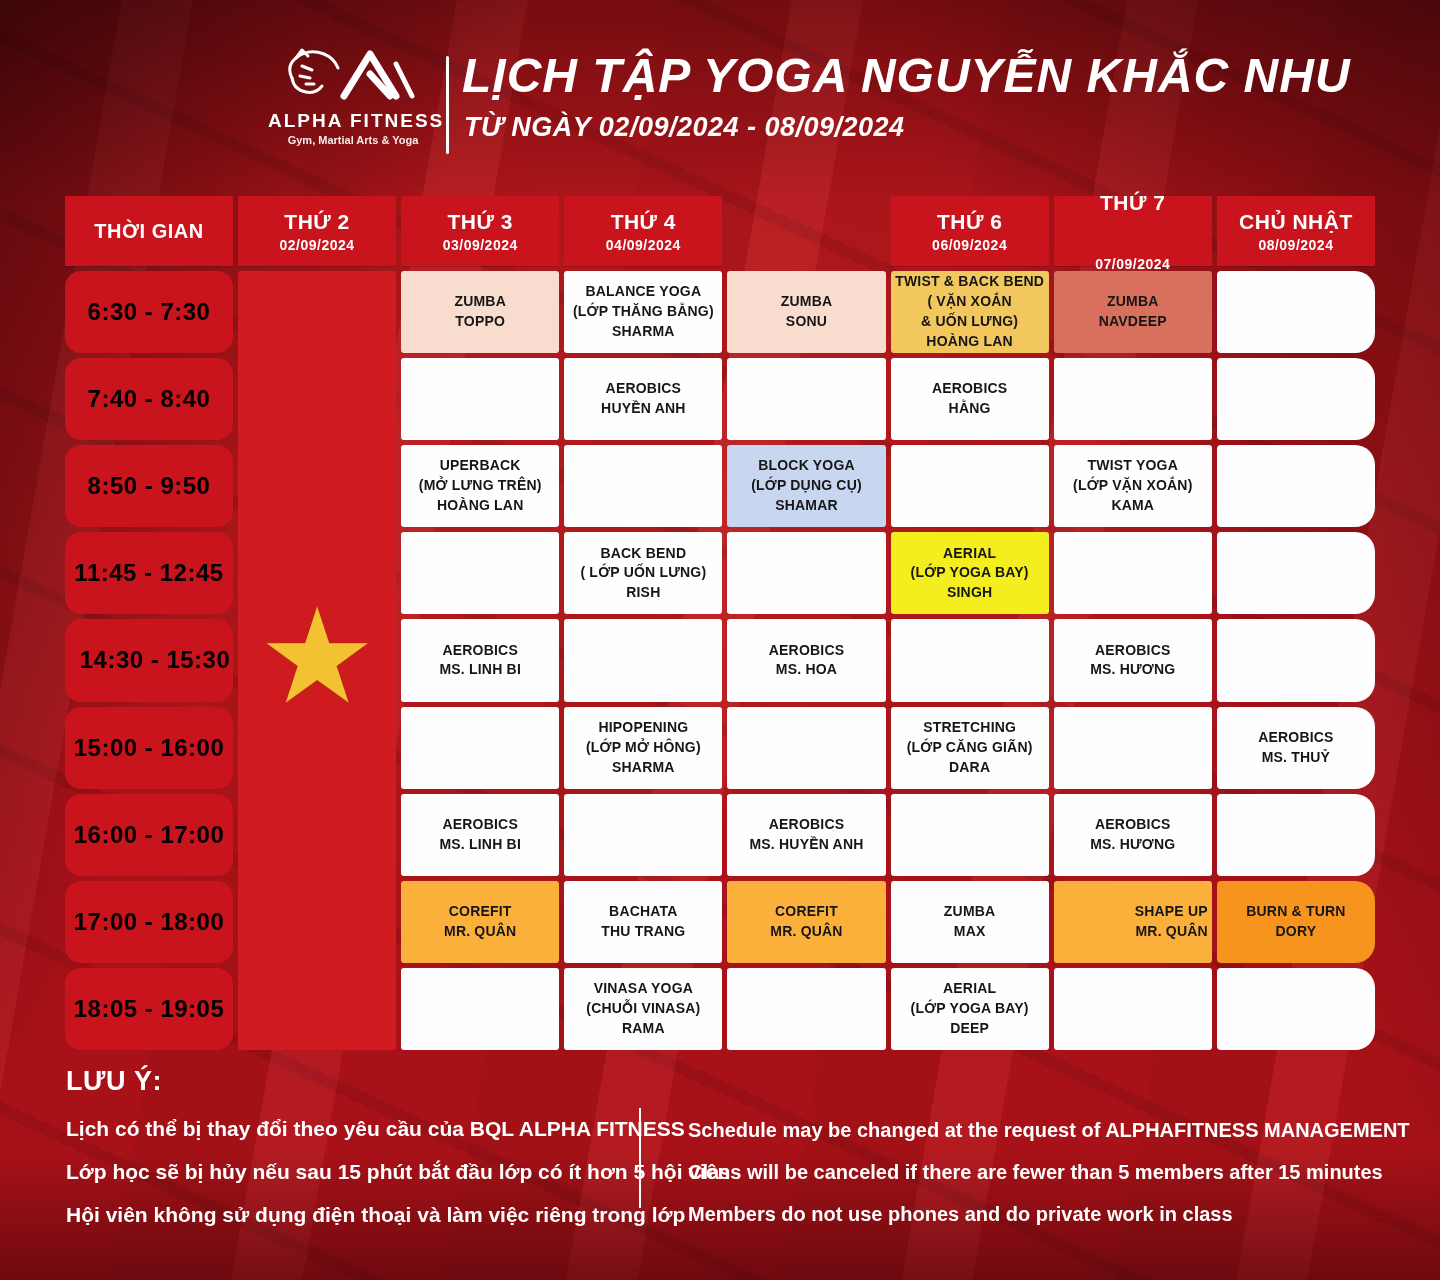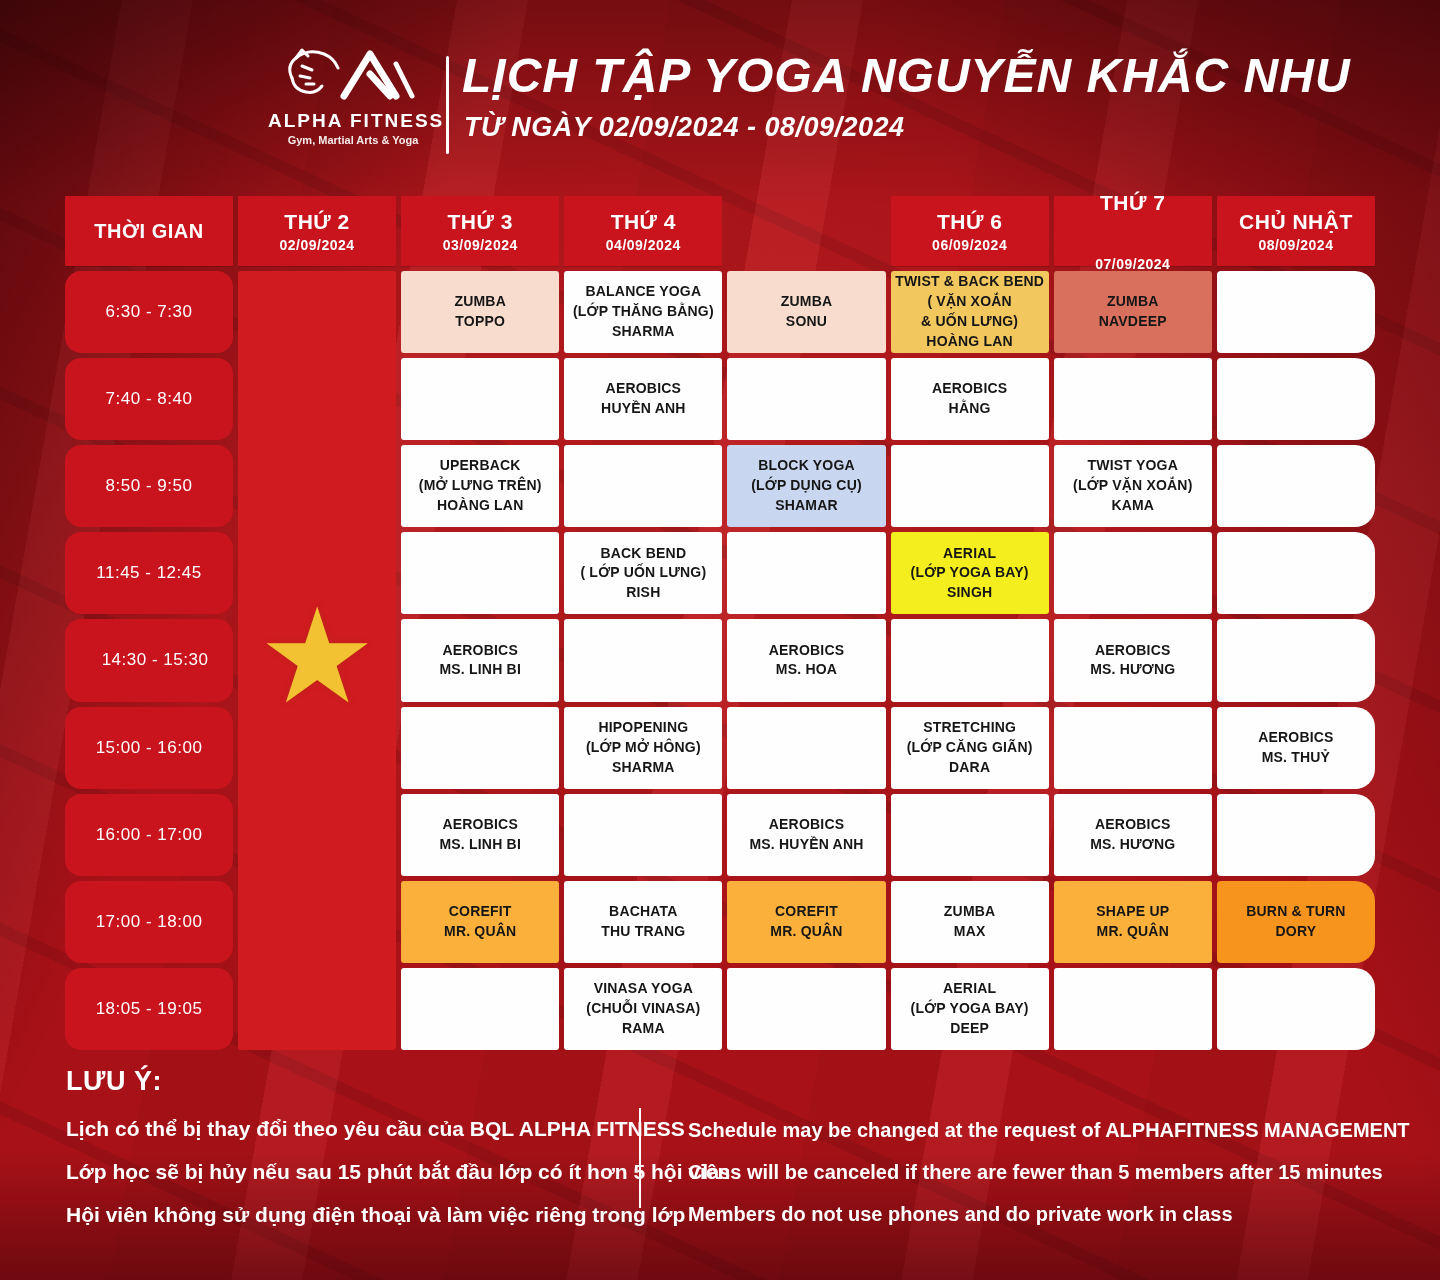--- a/index.html
+++ b/index.html
@@ -42,21 +42,21 @@
   }
   .hcell{
     background:#c9141d;border-radius:1px;color:#fff;
     display:flex;flex-direction:column;align-items:center;justify-content:center;
     font-weight:bold;box-shadow:0 1px 0 rgba(0,0,0,0.15);
   }
   .hcell.corner{font-size:20px;letter-spacing:.5px;}
   .day-label{font-size:21px;letter-spacing:.5px;}
   .day-date{font-size:14px;margin-top:3px;letter-spacing:.5px;}
   .time{
-    background:#c9141d;border-radius:16px;color:#ffffff;font-size:17px;font-weight:normal;
+    background:#c9141d;border-radius:16px;color:#000000;font-size:24px;font-weight:bold;
     display:flex;align-items:center;justify-content:center;letter-spacing:.5px;
   }
   .star-col{
     background:#d01b20;border-radius:3px;
     display:flex;align-items:center;justify-content:center;
   }
   .star{color:#f2c233;font-size:132px;line-height:1;text-shadow:0 0 6px rgba(120,70,0,0.25);transform:translateY(-4px);}
   .cell{
     background:#fefefe;border-radius:3px;color:#161616;
     display:flex;flex-direction:column;align-items:center;justify-content:center;
@@ -260,21 +260,21 @@
         <div class="">THU TRANG</div>
       </div>
       <div class="cell" style="grid-area: 9 / 5; background: rgb(251, 176, 60);">
         <div class="">COREFIT</div>
         <div class="">MR. QUÂN</div>
       </div>
       <div class="cell" style="grid-area: 9 / 6; background: rgb(254, 254, 254);">
         <div class="">ZUMBA</div>
         <div class="">MAX</div>
       </div>
-      <div class="cell" style="grid-area: 9 / 7; background: rgb(251, 176, 60);">
+      <div class="cell" style="grid-area: 9 / 7; background: rgb(251, 176, 60); align-items: flex-end;">
         <div class="">SHAPE UP</div>
         <div class="">MR. QUÂN</div>
       </div>
       <div class="cell col-last" style="grid-area: 9 / 8; background: rgb(247, 148, 30);">
         <div class="">BURN &amp; TURN</div>
         <div class="">DORY</div>
       </div>
       <div class="time" style="grid-area: 10 / 1;">18:05 - 19:05</div>
       <div class="cell" style="grid-area: 10 / 3; background: rgb(254, 254, 254);"></div>
       <div class="cell" style="grid-area: 10 / 4; background: rgb(254, 254, 254);">

